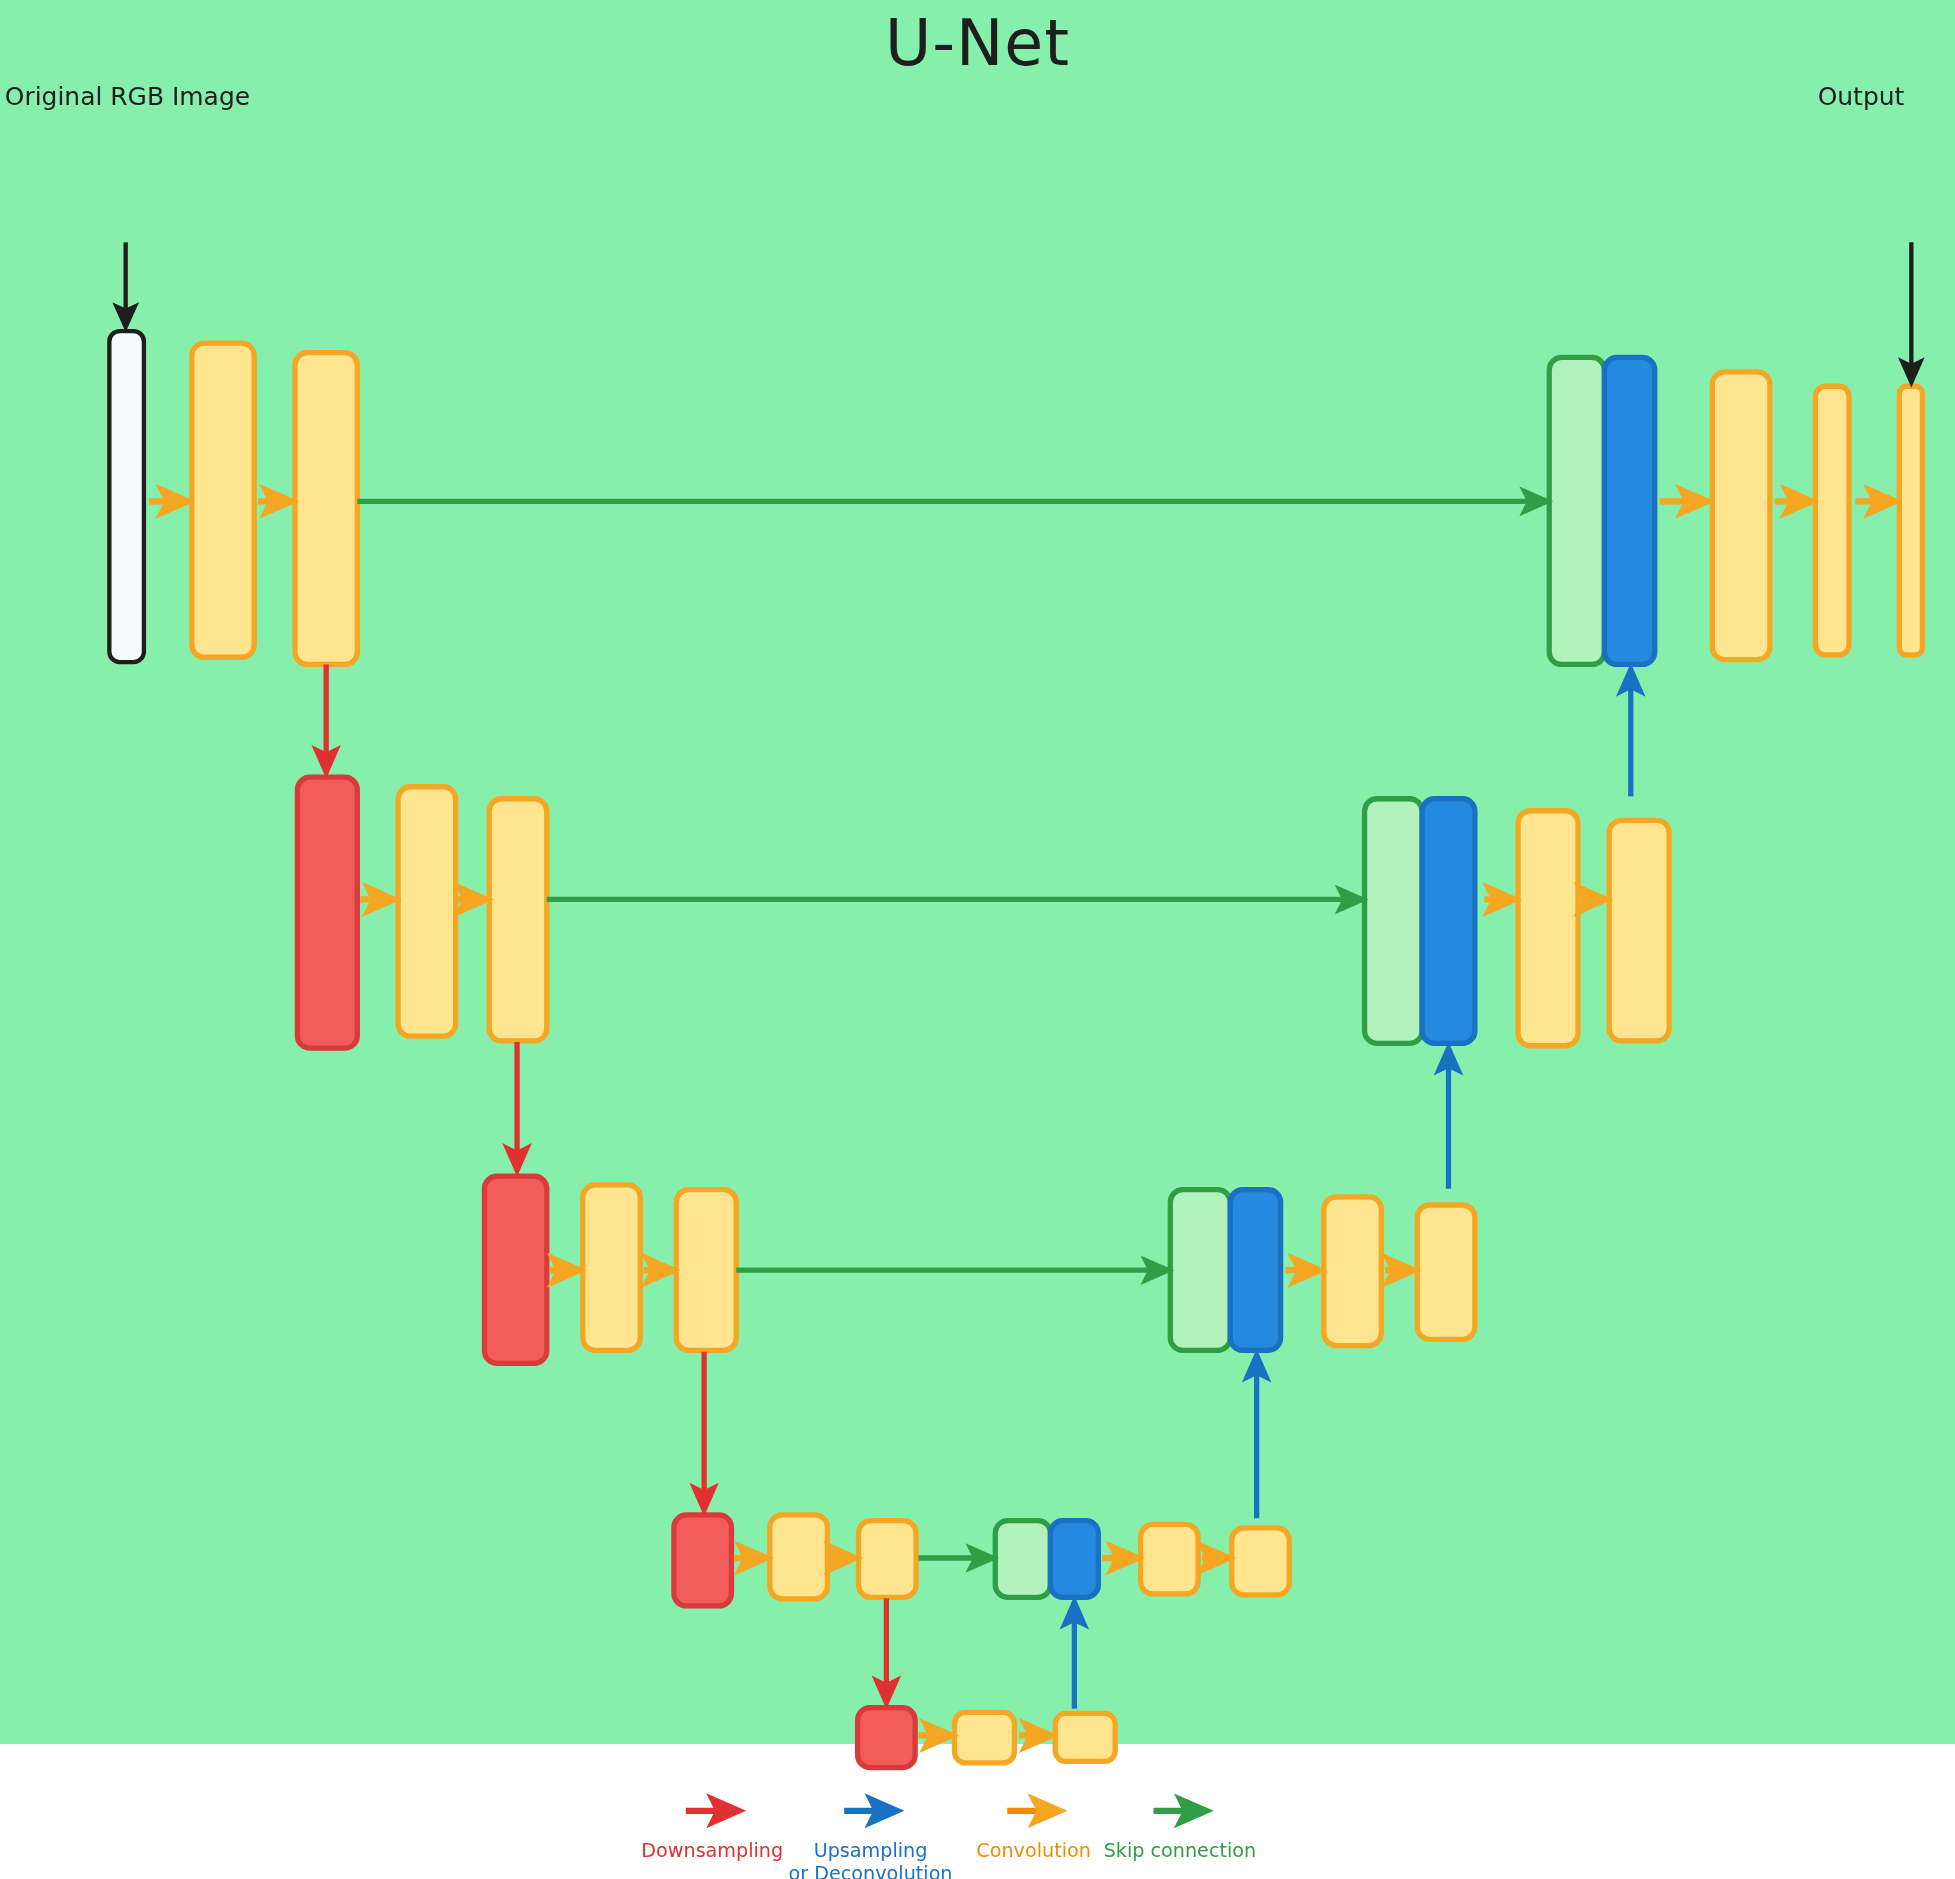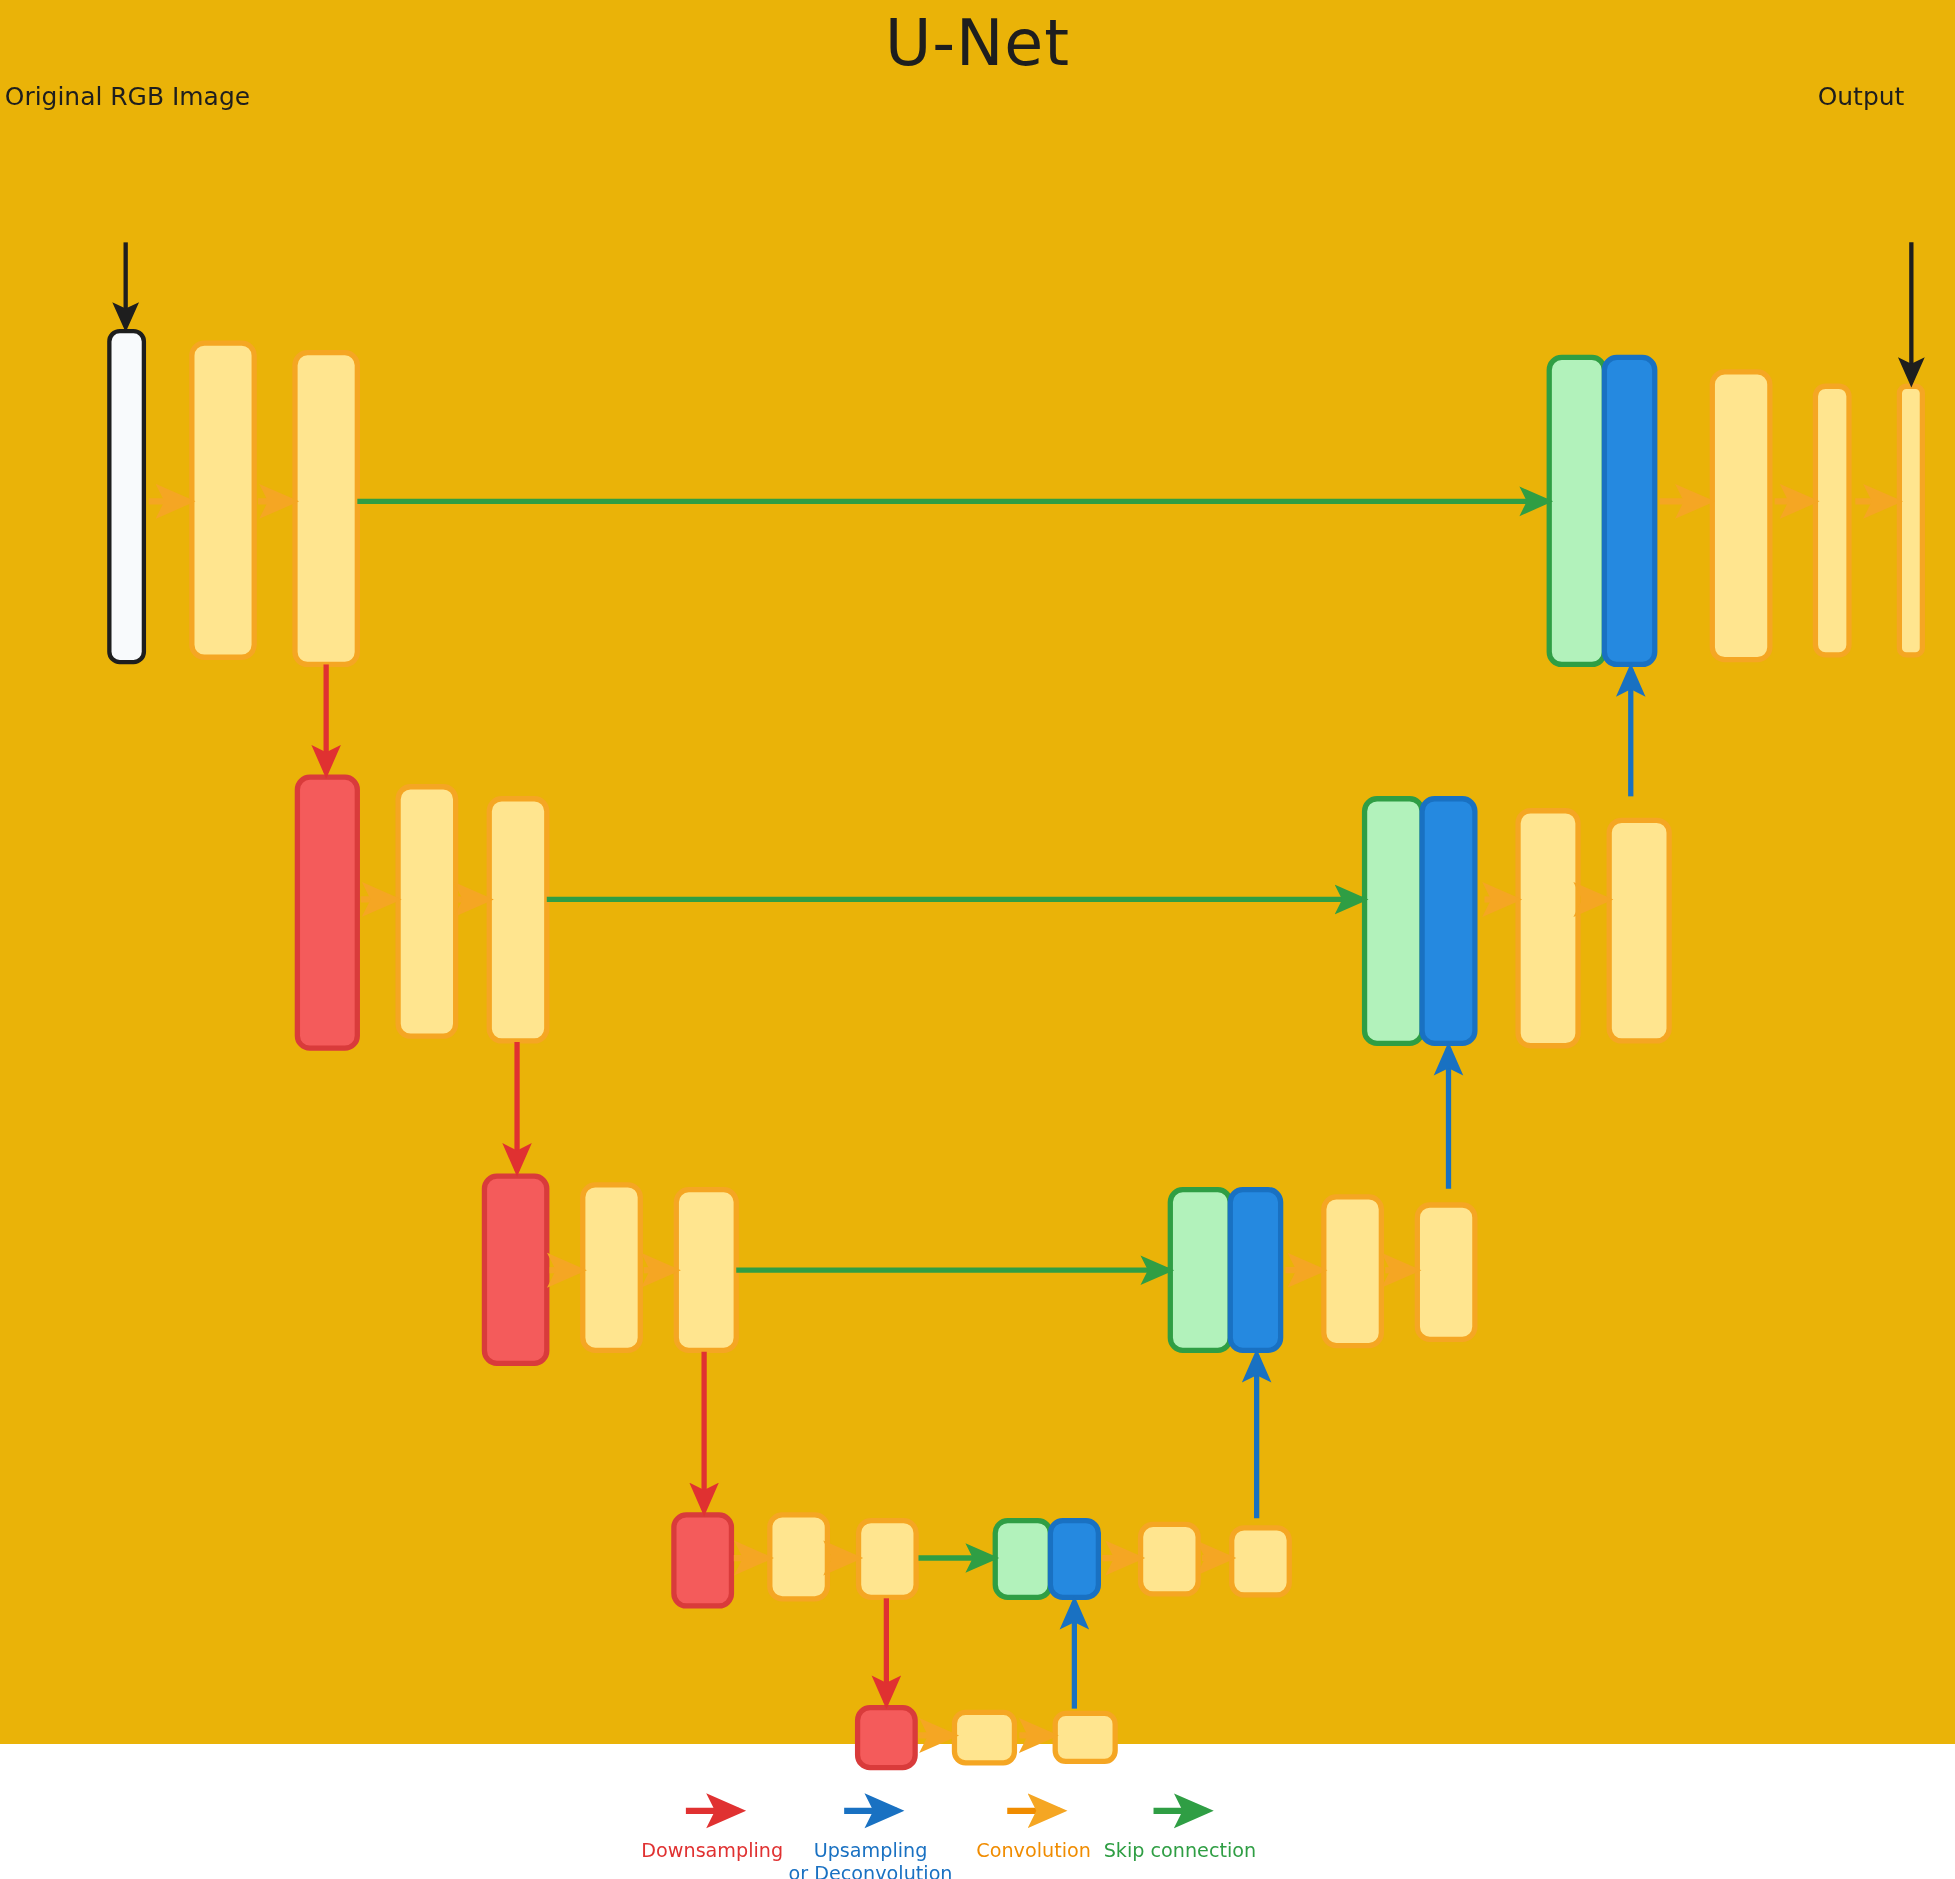--- a/index.html
+++ b/index.html
@@ -11,21 +11,21 @@
   body {
     width: 1955px;
     height: 1880px;
     overflow: hidden;
     font-family: "DejaVu Sans", sans-serif;
   }
   #diagram-root {
     position: relative;
     width: 1955px;
     height: 1744px;
-    background: #eab308;
+    background: #86efac;
   }
   svg#unet-svg {
     position: absolute;
     left: 0;
     top: 0;
     width: 1955px;
     height: 1880px;
     display: block;
   }
   .title-text {

